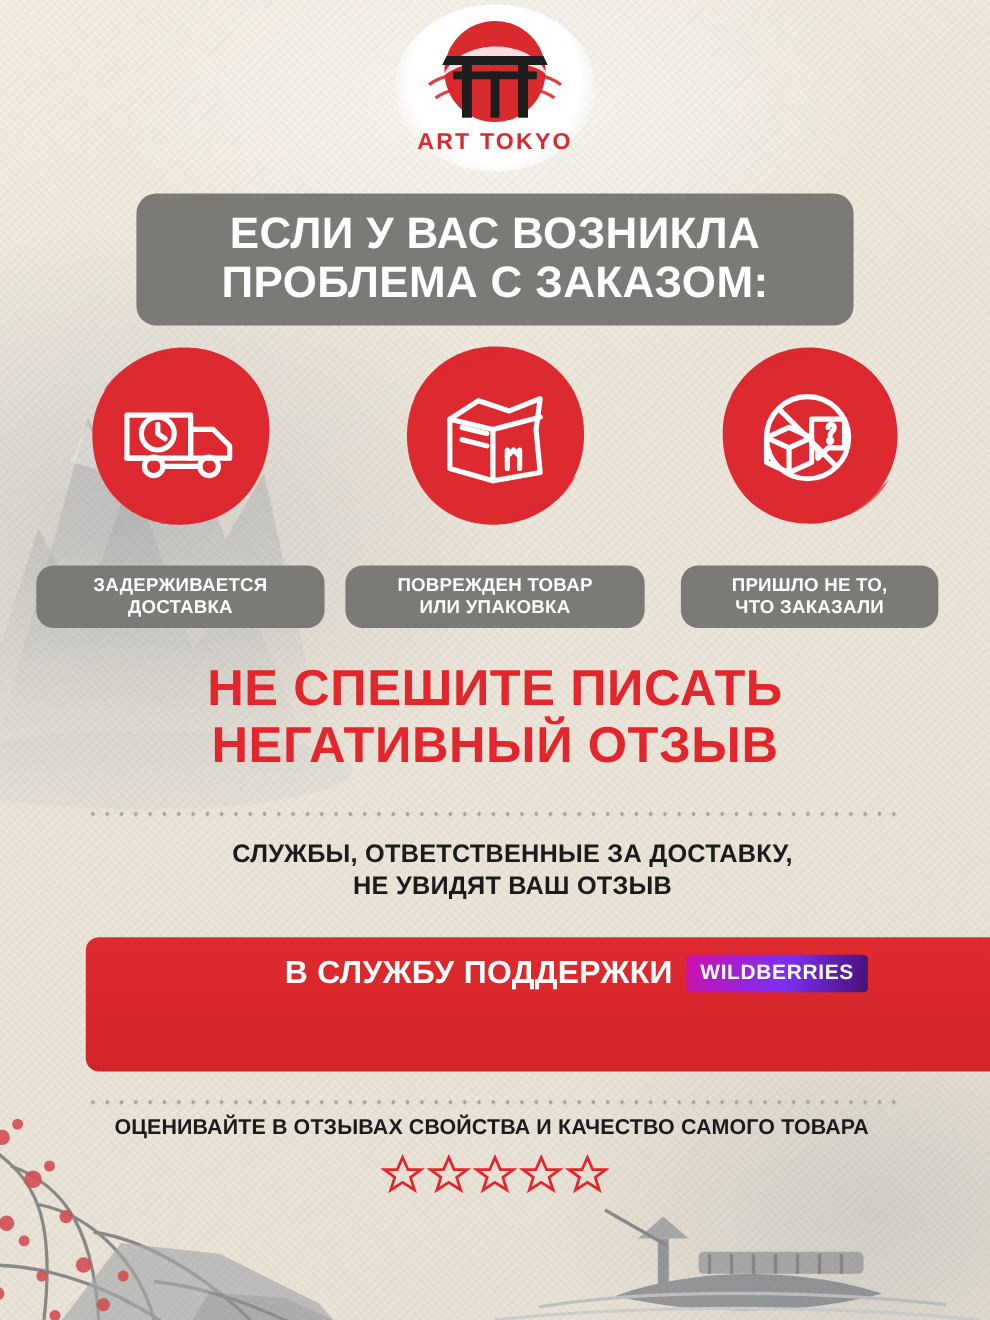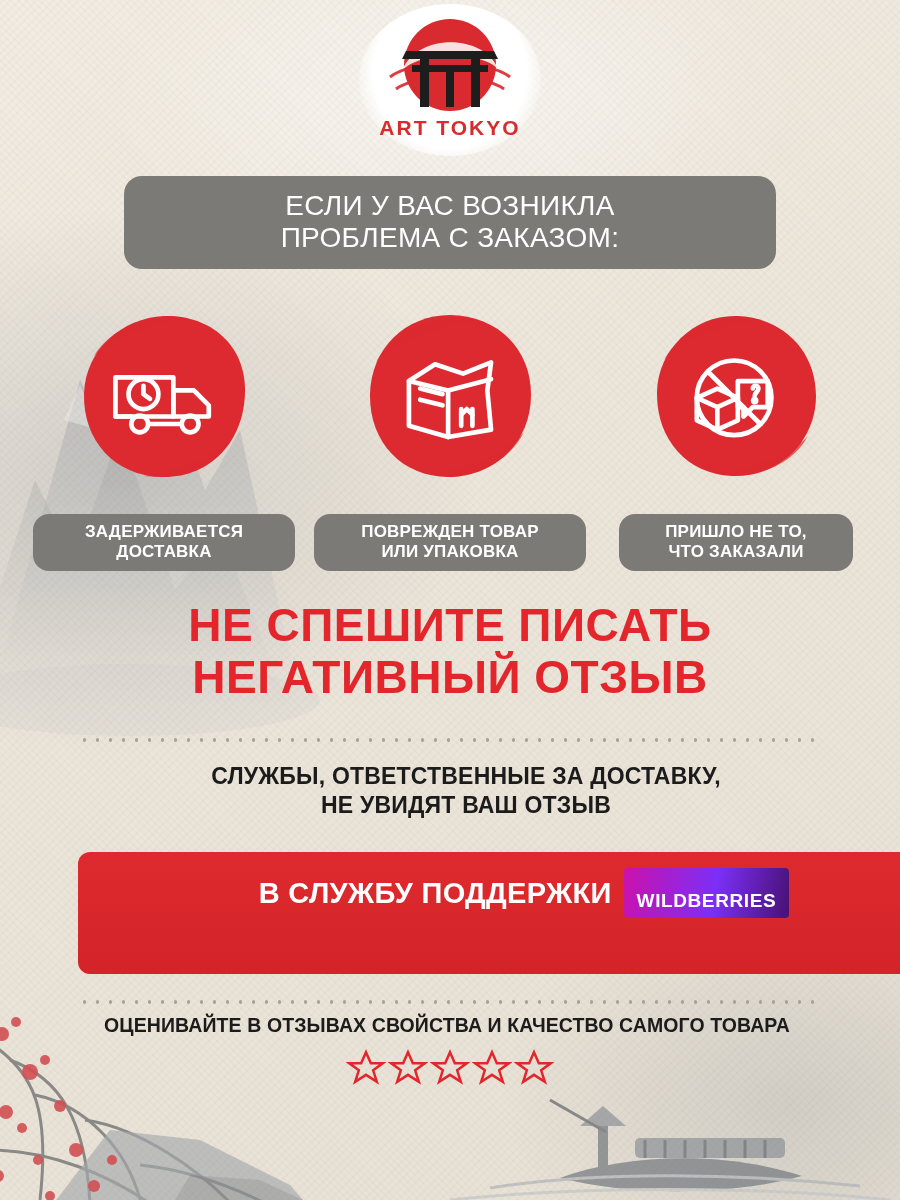--- a/index.html
+++ b/index.html
@@ -90,23 +90,23 @@
     top: 176px;
     width: 652px;
     background: #7c7a76;
     border-radius: 18px;
     padding: 14px 22px 16px;
     box-sizing: border-box;
     text-align: center;
   }
   .banner-text {
     color: #ffffff;
-    font-size: 28px;
+    font-size: 40px;
     line-height: 1.13;
-    font-weight: 400;
+    font-weight: 700;
     letter-spacing: 0.3px;
   }
 
   
   .cols {
     position: absolute;
     left: 28px;
     top: 312px;
     width: 844px;
     display: flex;
@@ -222,21 +222,21 @@
     font-size: 29px;
     font-weight: 700;
     letter-spacing: 0.3px;
   }
   .wb-badge {
     background: linear-gradient(100deg, #cb11ab 0%, #7b2ff7 55%, #481173 100%);
     color: #ffffff;
     font-size: 19px;
     font-weight: 700;
     letter-spacing: 0.6px;
-    padding: 23px 13px 8px;
+    padding: 7px 13px 8px;
     border-radius: 4px;
     line-height: 1;
   }
   .support-sub {
     margin-top: 14px;
     text-align: center;
     color: #ffffff;
     font-size: 19px;
     font-weight: 700;
     letter-spacing: 0.3px;

